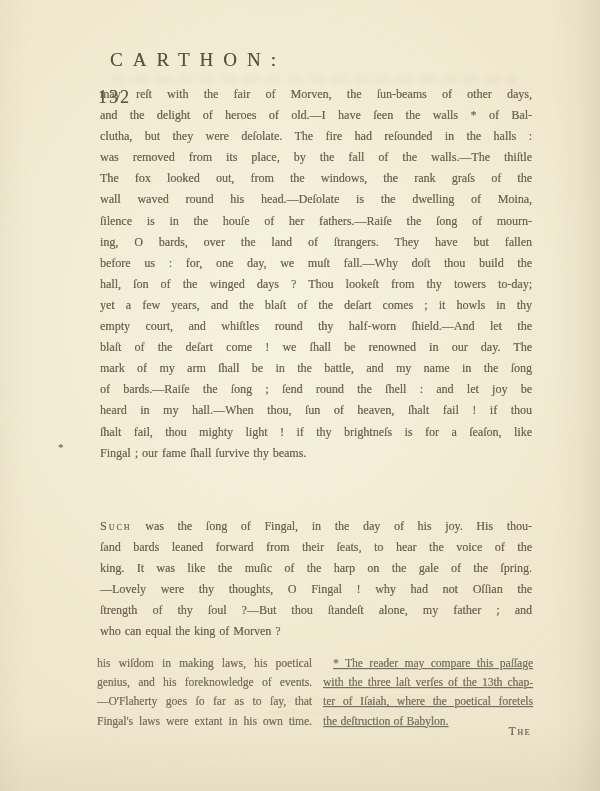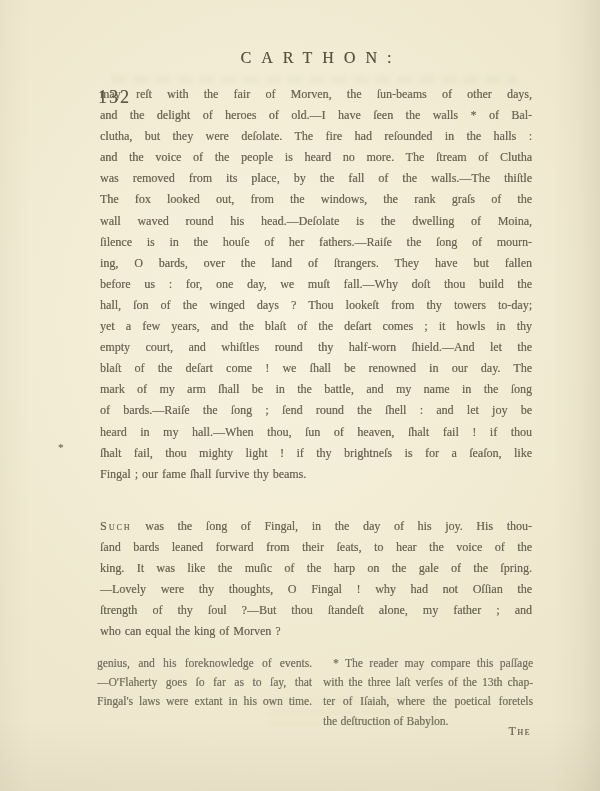--- a/index.html
+++ b/index.html
@@ -31,22 +31,22 @@
     font-size: 18px;
     letter-spacing: 2px;
     color: #5d5644;
     margin-top: 36px;
   }
   .title {
     position: absolute;
     left: 100px;
     top: 49px;
     width: 432px;
-    text-align: center;
-    font-size: 16px;
+    text-align: left;
+    font-size: 19px;
     letter-spacing: 10px;
     text-indent: 10px; 
     color: #56503e;
   }
   .textblock {
     position: absolute;
     left: 100px;
     width: 432px;
   }
   .para1 { top: 84px; }
@@ -69,21 +69,21 @@
   .footnotes {
     position: absolute;
     left: 97px;
     top: 654px;
     width: 436px;
     display: flex;
     gap: 11px;
   }
   .fn-col { color: #767061; }
   .fn-left  { width: 215px; }
-  .fn-right { width: 210px; }
+  .fn-right { width: 210px; text-decoration: underline; }
   .fn-col .line {
     font-size: 11.5px;
     height: 19.2px;
     line-height: 19.2px;
     word-spacing: 0.5px;
   }
   .fn-left .line.last { text-align-last: justify; }
   .fn-right .line:first-child { text-indent: 10px; }
   .catchword {
     position: absolute;
@@ -127,21 +127,20 @@
   <div class="ghost ghost-1"></div>
   <div class="ghost ghost-2"></div>
 
   <div class="page-number">132</div>
   <div class="title">CARTHON:</div>
 
   <div class="textblock para1">
       <div class="line">may reſt with the fair of Morven, the ſun-beams of other days,</div>
       <div class="line">and the delight of heroes of old.—I have ſeen the walls * of Bal-</div>
       <div class="line">clutha, but they were deſolate. The fire had reſounded in the halls :</div>
-      <div class="line">and the voice of the people is heard no more. The ſtream of Clutha</div>
       <div class="line">was removed from its place, by the fall of the walls.—The thiſtle</div>
       <div class="line">The fox looked out, from the windows, the rank graſs of the</div>
       <div class="line">wall waved round his head.—Deſolate is the dwelling of Moina,</div>
       <div class="line">ſilence is in the houſe of her fathers.—Raiſe the ſong of mourn-</div>
       <div class="line">ing, O bards, over the land of ſtrangers. They have but fallen</div>
       <div class="line">before us : for, one day, we muſt fall.—Why doſt thou build the</div>
       <div class="line">hall, ſon of the winged days ? Thou lookeſt from thy towers to-day;</div>
       <div class="line">yet a few years, and the blaſt of the deſart comes ; it howls in thy</div>
       <div class="line">empty court, and whiſtles round thy half-worn ſhield.—And let the</div>
       <div class="line">blaſt of the deſart come ! we ſhall be renowned in our day. The</div>
@@ -160,20 +159,21 @@
         <div class="line">—Lovely were thy thoughts, O Fingal ! why had not Oſſian the</div>
         <div class="line">ſtrength of thy ſoul ?—But thou ſtandeſt alone, my father ; and</div>
         <div class="line last">who can equal the king of Morven ?</div>
       </div>
   </div>
 
   <div class="margin-mark">*</div>
 
   <div class="footnotes">
     <div class="fn-col fn-left">
+        <div class="line">his wiſdom in making laws, his poetical</div>
         <div class="line">genius, and his foreknowledge of events.</div>
         <div class="line">—O'Flaherty goes ſo far as to ſay, that</div>
         <div class="line last">Fingal's laws were extant in his own time.</div>
       </div>
     <div class="fn-col fn-right">
         <div class="line">* The reader may compare this paſſage</div>
         <div class="line">with the three laſt verſes of the 13th chap-</div>
         <div class="line">ter of Iſaiah, where the poetical foretels</div>
         <div class="line last">the deſtruction of Babylon.</div>
       </div>

